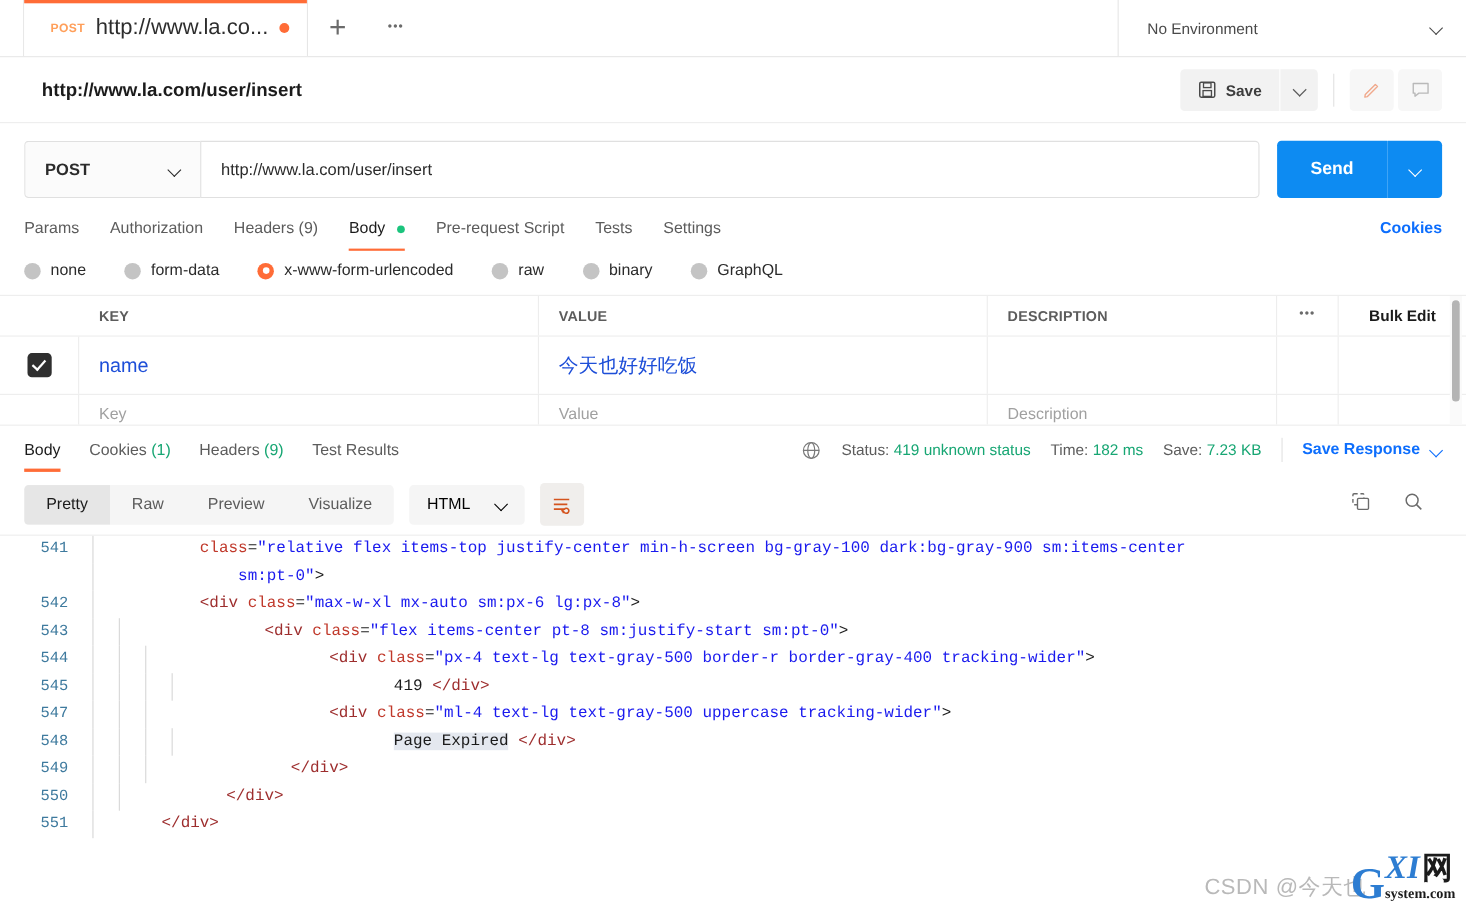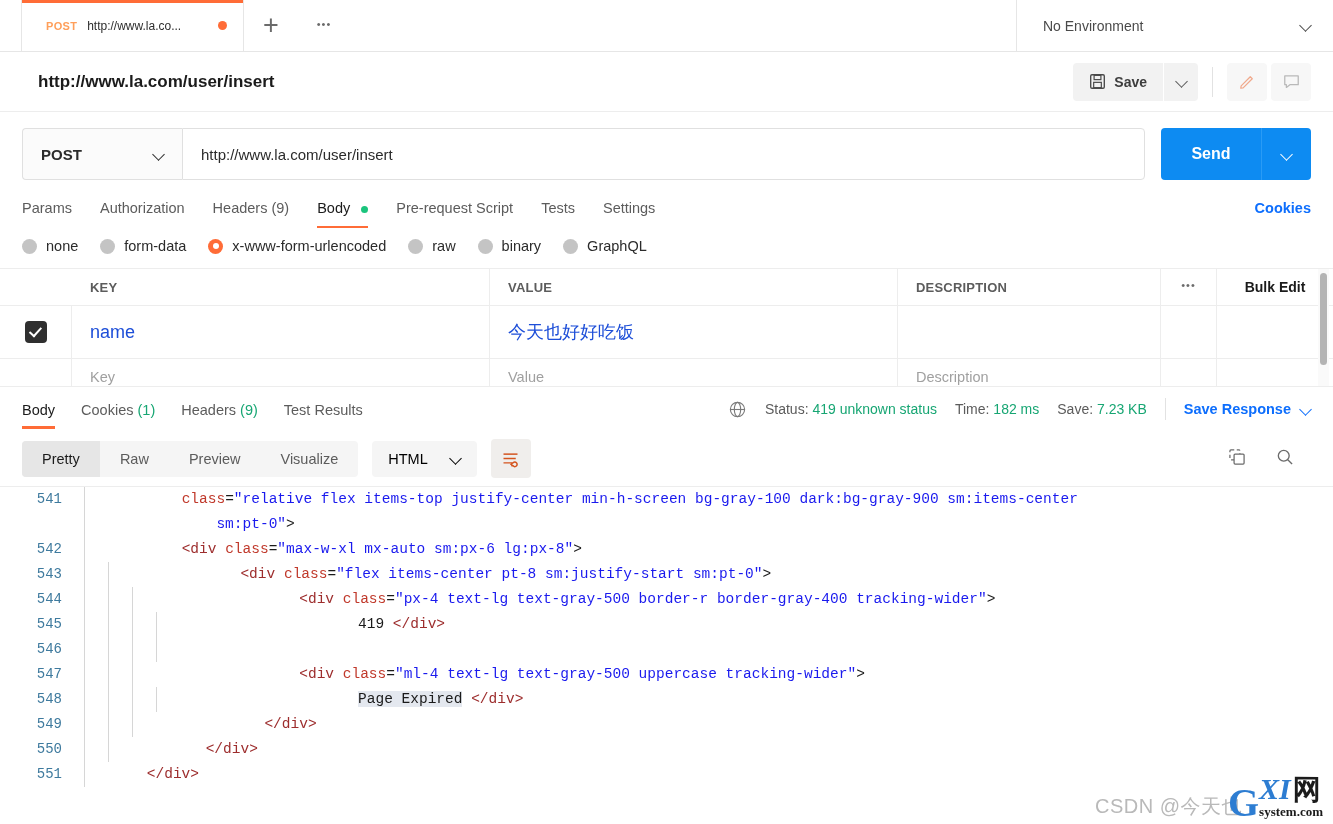--- a/index.html
+++ b/index.html
@@ -30,21 +30,21 @@
   }
   .req-tab::before {
     content:""; position:absolute; left:0; right:0; top:0; height:3px;
     background:#ff6c37;
   }
   .tab-method {
     font-size: 11px; font-weight: 700; color:#ff9f5a;
     letter-spacing: .3px; padding-left: 0;
   }
   .tab-title {
-    font-size: 12px; color:#2d2d2d; white-space: nowrap;
+    font-size: 20px; color:#2d2d2d; white-space: nowrap;
   }
   .tab-dot { width:9px; height:9px; border-radius:50%; background:#ff6c37; margin-left:auto;}
   .tab-plus {
     display:flex; align-items:center; justify-content:center;
     width:54px; font-size:27px; color:#6b6b6b; font-weight:300; cursor:pointer;
     user-select:none;
   }
   .tab-dots {
     display:flex; align-items:center; justify-content:center;
     width:52px; color:#6b6b6b; cursor:pointer; letter-spacing:1px;
@@ -133,21 +133,21 @@
   .rtab.active::after {
     content:""; position:absolute; left:14px; right:14px; bottom:0; height:2px;
     background:#ff6c37;
   }
   .rtab:first-child.active::after { left:0; }
   .green-dot { display:inline-block; width:7px; height:7px; border-radius:50%;
     background:#1bc47d; margin-left:7px; vertical-align:middle; }
   .cookies-link { margin-left:auto; font-size:14.5px; font-weight:700; color:#0d6efd; cursor:pointer; padding-bottom:12px;}
 
   
-  .bodytypes { display:flex; align-items:center; gap:0; padding: 10px 22px 0 22px; }
+  .bodytypes { display:flex; align-items:center; gap:13px; padding: 10px 22px 0 22px; }
   .radio-item { display:flex; align-items:center; gap:9px; margin-right:22px; cursor:pointer; }
   .radio {
     width:15px; height:15px; border-radius:50%; background:#c4c4c4; flex:none;
     position:relative;
   }
   .radio.on { background:#ff6c37; }
   .radio.on::after {
     content:""; position:absolute; left:4.5px; top:4.5px; width:6px; height:6px;
     border-radius:50%; background:#fff;
   }
@@ -537,30 +537,20 @@
         <div class="gutter">545</div>
         <div class="guides" style="position: relative; width: 106px; flex: 0 0 auto;">
           <div class="vguide" style="left: 6px; top: 0px; bottom: 0px;"></div>
           <div class="vguide" style="left: 30px; top: 0px; bottom: 0px;"></div>
           <div class="vguide" style="left: 54px; top: 0px; bottom: 0px;"></div>
           <div class="vguide" style="left: 78px; top: 0px; bottom: 0px;"></div>
         </div>
         <div class="codetext"><span class="tk-plain">                    419 </span><span class="tk-tag">&lt;/div&gt;</span></div>
       </div>
       <div class="crow">
-        <div class="gutter">546</div>
-        <div class="guides" style="position: relative; width: 106px; flex: 0 0 auto;">
-          <div class="vguide" style="left: 6px; top: 0px; bottom: 0px;"></div>
-          <div class="vguide" style="left: 30px; top: 0px; bottom: 0px;"></div>
-          <div class="vguide" style="left: 54px; top: 0px; bottom: 0px;"></div>
-          <div class="vguide" style="left: 78px; top: 0px; bottom: 0px;"></div>
-        </div>
-        <div class="codetext">&nbsp;</div>
-      </div>
-      <div class="crow">
         <div class="gutter">547</div>
         <div class="guides" style="position: relative; width: 82px; flex: 0 0 auto;">
           <div class="vguide" style="left: 6px; top: 0px; bottom: 0px;"></div>
           <div class="vguide" style="left: 30px; top: 0px; bottom: 0px;"></div>
           <div class="vguide" style="left: 54px; top: 0px; bottom: 0px;"></div>
         </div>
         <div class="codetext"><span class="tk-plain">                </span><span class="tk-tag">&lt;div </span><span class="tk-attr">class</span><span class="tk-plain">=</span><span class="tk-str">"ml-4 text-lg text-gray-500 uppercase tracking-wider"</span><span class="tk-plain">&gt;</span></div>
       </div>
       <div class="crow">
         <div class="gutter">548</div>

